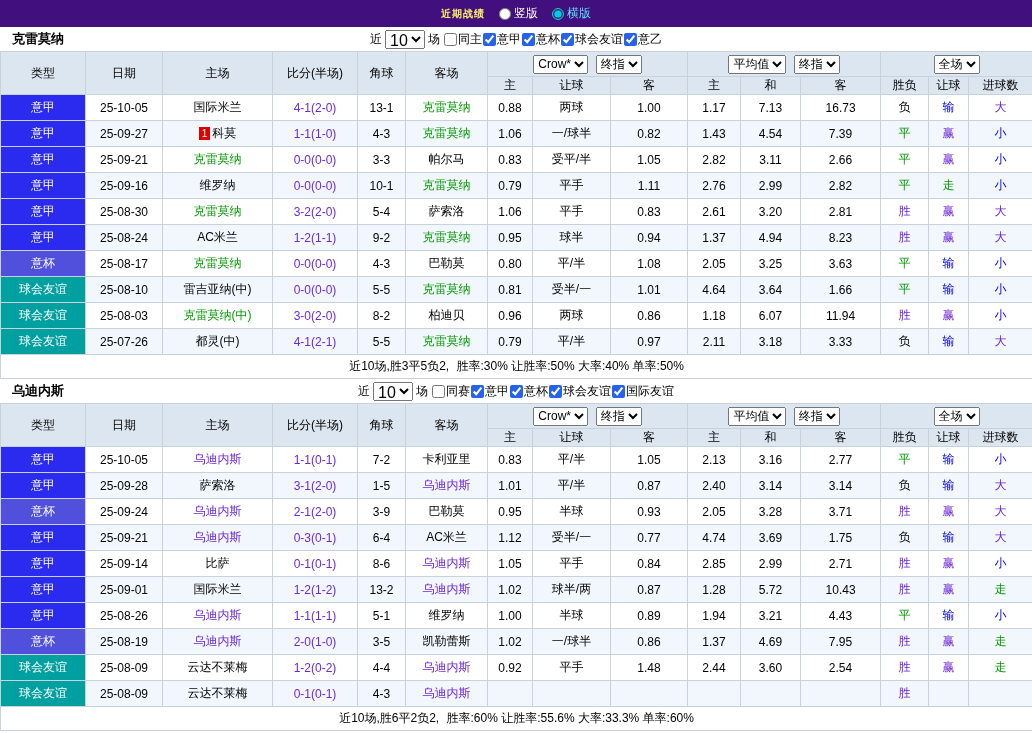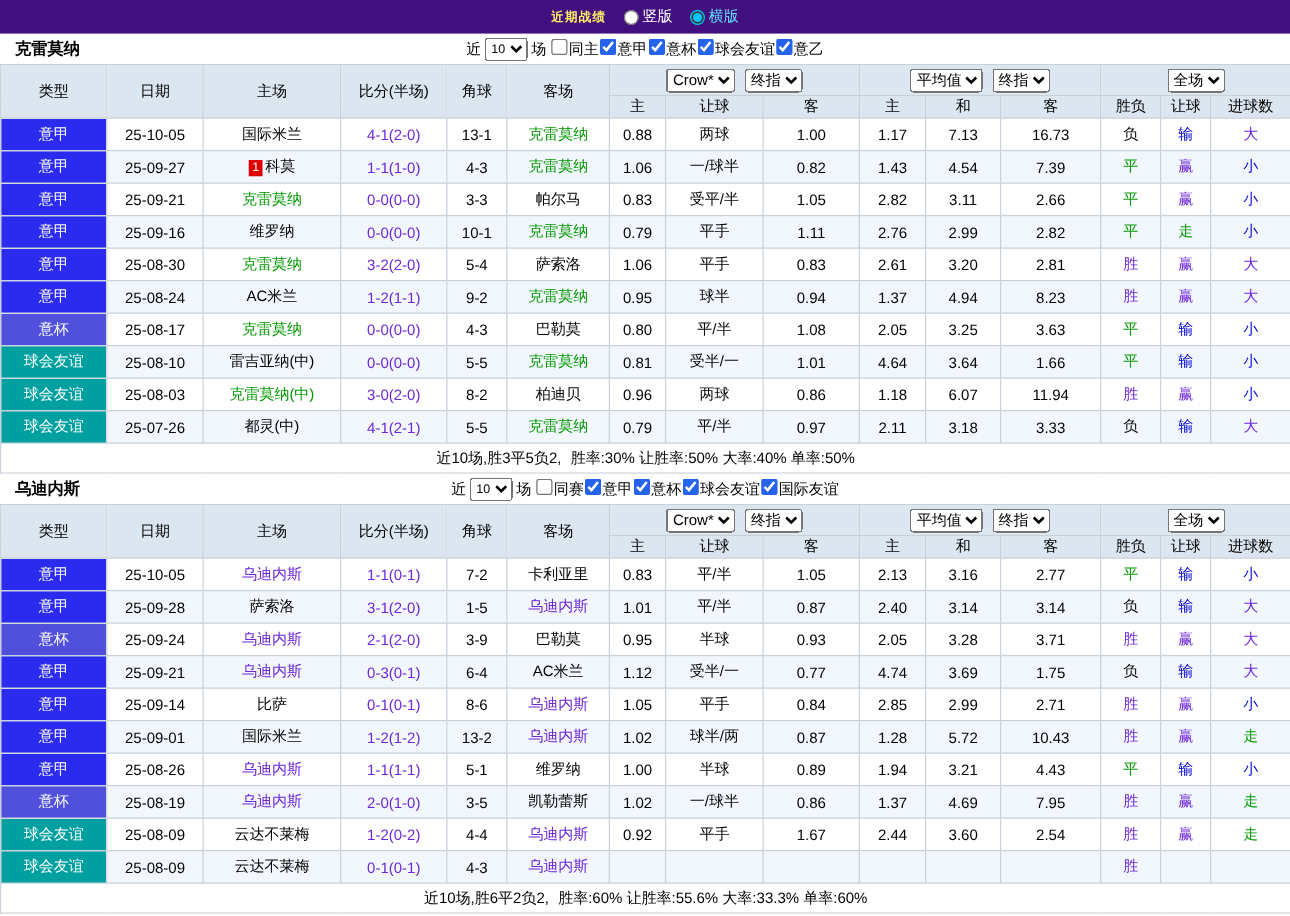--- a/index.html
+++ b/index.html
@@ -15,23 +15,23 @@
     display:flex; align-items:center; justify-content:center; gap:14px;
   }
   .topbar .title { color:#ffee66; font-weight:bold; font-size:10px; letter-spacing:1px; }
   .radio-opt { display:inline-flex; align-items:center; gap:3px; color:#fff; cursor:pointer; }
   .radio-opt input { width:12px; height:12px; accent-color:#00c8ff; }
   .radio-opt.alt .rlabel { color:#5fdcff;text-align:right; }
   
   .section-bar { position:relative; height:24px; display:flex; align-items:center; justify-content:center; background:#fff; }
   .section-bar .team { position:absolute; left:12px; font-weight:bold; font-size:13px; }
   .filters { display:flex; align-items:center; gap:3px; }
-  .filters select { font-size:10px; height:19px; }
+  .filters select { font-size:16px; height:19px; }
   .checks { display:inline-flex; align-items:center; }
-  .checks label { display:inline-flex; align-items:flex-start; margin-left:1px; cursor:pointer; }
+  .checks label { display:inline-flex; align-items:center; margin-left:1px; cursor:pointer; }
   .checks input { width:13px; height:13px; accent-color:#2563eb; margin-right:1px; }
   
   table { width:1032px; border-collapse:collapse; table-layout:fixed; }
   th,td {
     border:1px solid #c9d1da; text-align:center; vertical-align:middle;
     font-size:12px; font-weight:normal; white-space:nowrap; overflow:hidden; padding:0 1px;
   }
   thead th { background:#dce6f1; }
   tr.ctl th { height:25px; }
   tr.ctl select { font-size:12px; height:19px; margin:0 2px; max-width:72px; }
@@ -552,21 +552,21 @@
         </tr>
         <tr>
           <td class="bg-friendly">球会友谊</td>
           <td>25-08-09</td>
           <td>云达不莱梅</td>
           <td class="c-red">1-2(0-2)</td>
           <td>4-4</td>
           <td class="c-red">乌迪内斯</td>
           <td>0.92</td>
           <td>平手</td>
-          <td>1.67</td>
+          <td>1.48</td>
           <td>2.44</td>
           <td>3.60</td>
           <td>2.54</td>
           <td class="c-red">胜</td>
           <td class="c-red">赢</td>
           <td class="c-green">走</td>
         </tr>
         <tr>
           <td class="bg-friendly">球会友谊</td>
           <td>25-08-09</td>

